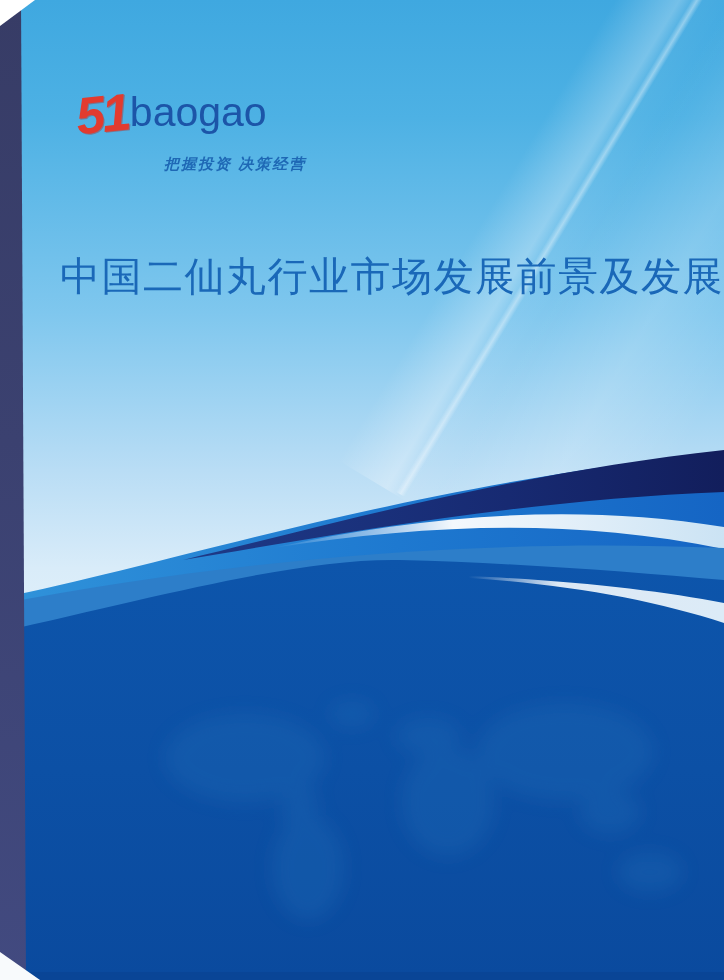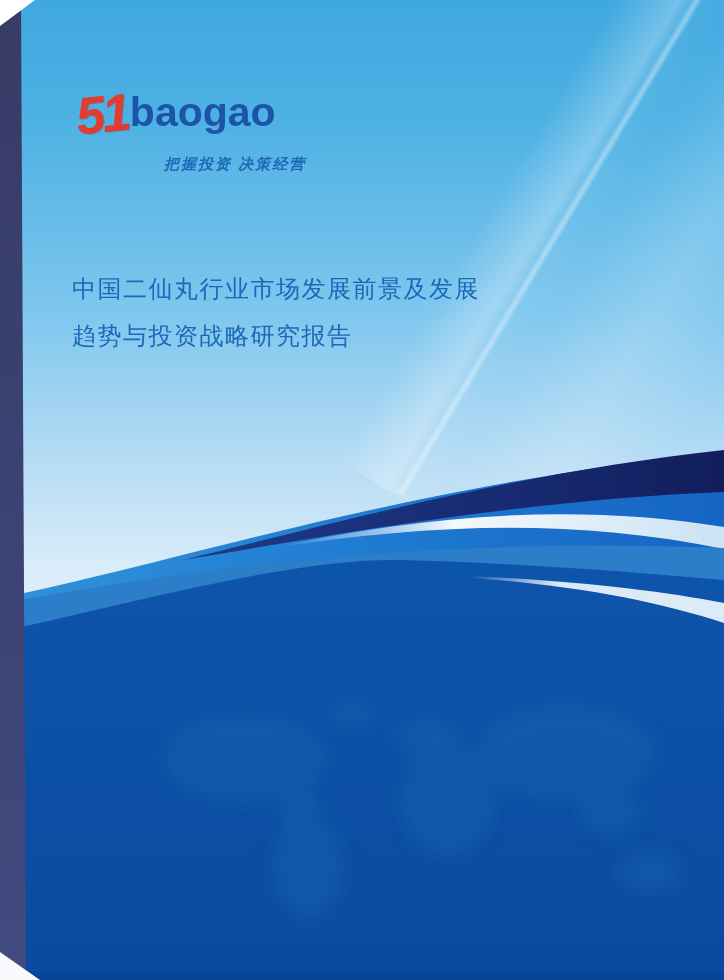--- a/index.html
+++ b/index.html
@@ -27,31 +27,31 @@
   .corner-tl{left:0;top:0;border-top:26px solid #ffffff;border-right:35px solid transparent;}
   .corner-bl{left:0;bottom:0;border-bottom:28px solid #f8fafc;border-right:40px solid transparent;}
   
   .logo{position:absolute;left:76px;top:88px;line-height:1;white-space:nowrap;}
   .logo-51{
     display:inline-block;color:#e23b2f;font-weight:bold;font-style:italic;
     font-size:52px;transform:rotate(-6deg);letter-spacing:-3px;
     text-shadow:1px 1px 0 rgba(190,30,20,.4);
   }
   .logo-baogao{
-    display:inline-block;color:#1c55a8;font-weight:bold;font-size:41px;
+    display:inline-block;color:#1c55a8;font-weight:normal;font-size:41px;
     letter-spacing:0;margin-left:2px;vertical-align:6px;
   }
   .tagline{
     position:absolute;left:88px;top:68px;color:#1e68b5;font-size:15px;
     font-weight:bold;font-style:italic;letter-spacing:2px;white-space:nowrap;
   }
   
   .title{
-    position:absolute;left:56px;top:249px;margin:16px;color:#1a68b8;
-    font-size:24px;font-weight:normal;line-height:47px;letter-spacing:1.5px;
+    position:absolute;left:56px;top:249px;margin:4px;color:#1a68b8;
+    font-size:40px;font-weight:normal;line-height:47px;letter-spacing:1.5px;
   }
   .title span{display:block;white-space:nowrap;}
 </style>
 </head>
 <body>
 
 <div class="cover">
 
   <div class="streak streak-2"></div>
   <div class="streak streak-1"></div>
@@ -120,16 +120,15 @@
   <div class="corner corner-tl"></div>
   <div class="corner corner-bl"></div>
 
   <header class="logo">
     <span class="logo-51">51</span><span class="logo-baogao">baogao</span>
     <div class="tagline">把握投资 决策经营</div>
   </header>
 
   <h1 class="title">
     <span>中国二仙丸行业市场发展前景及发展</span>
-    <span>趋势与投资战略研究报告</span>
   </h1>
 
 </div>
 
 </body></html>

